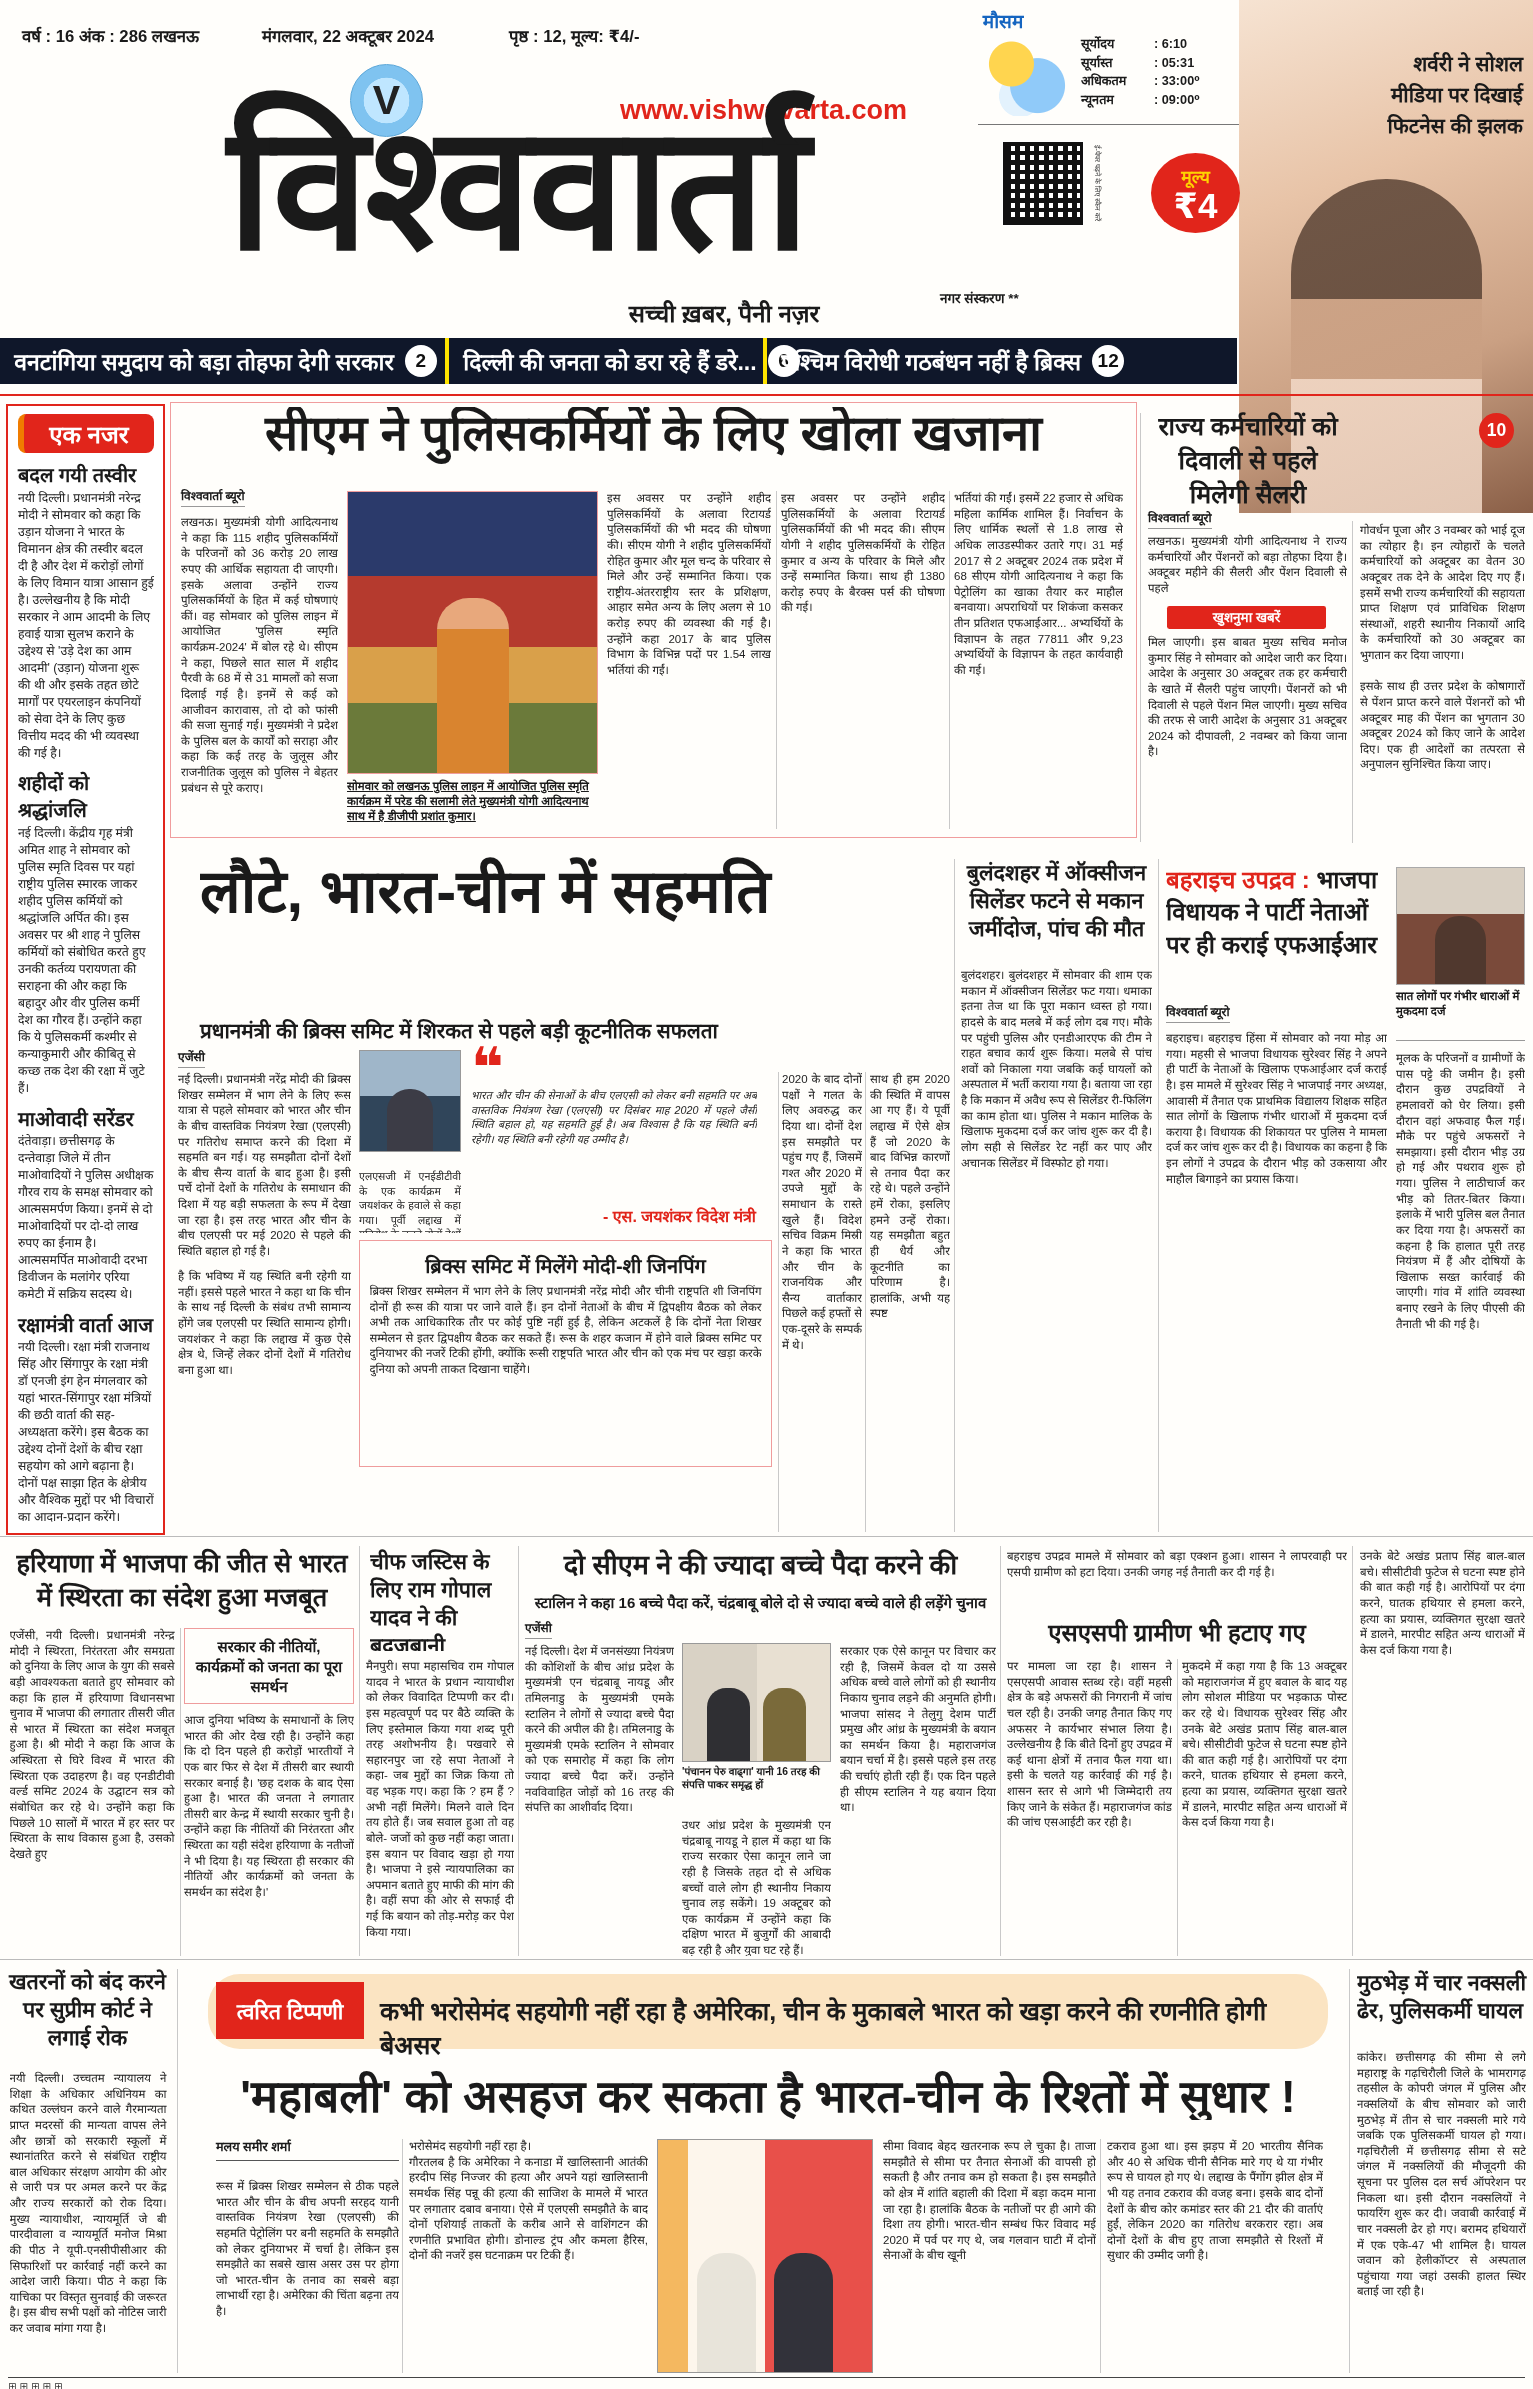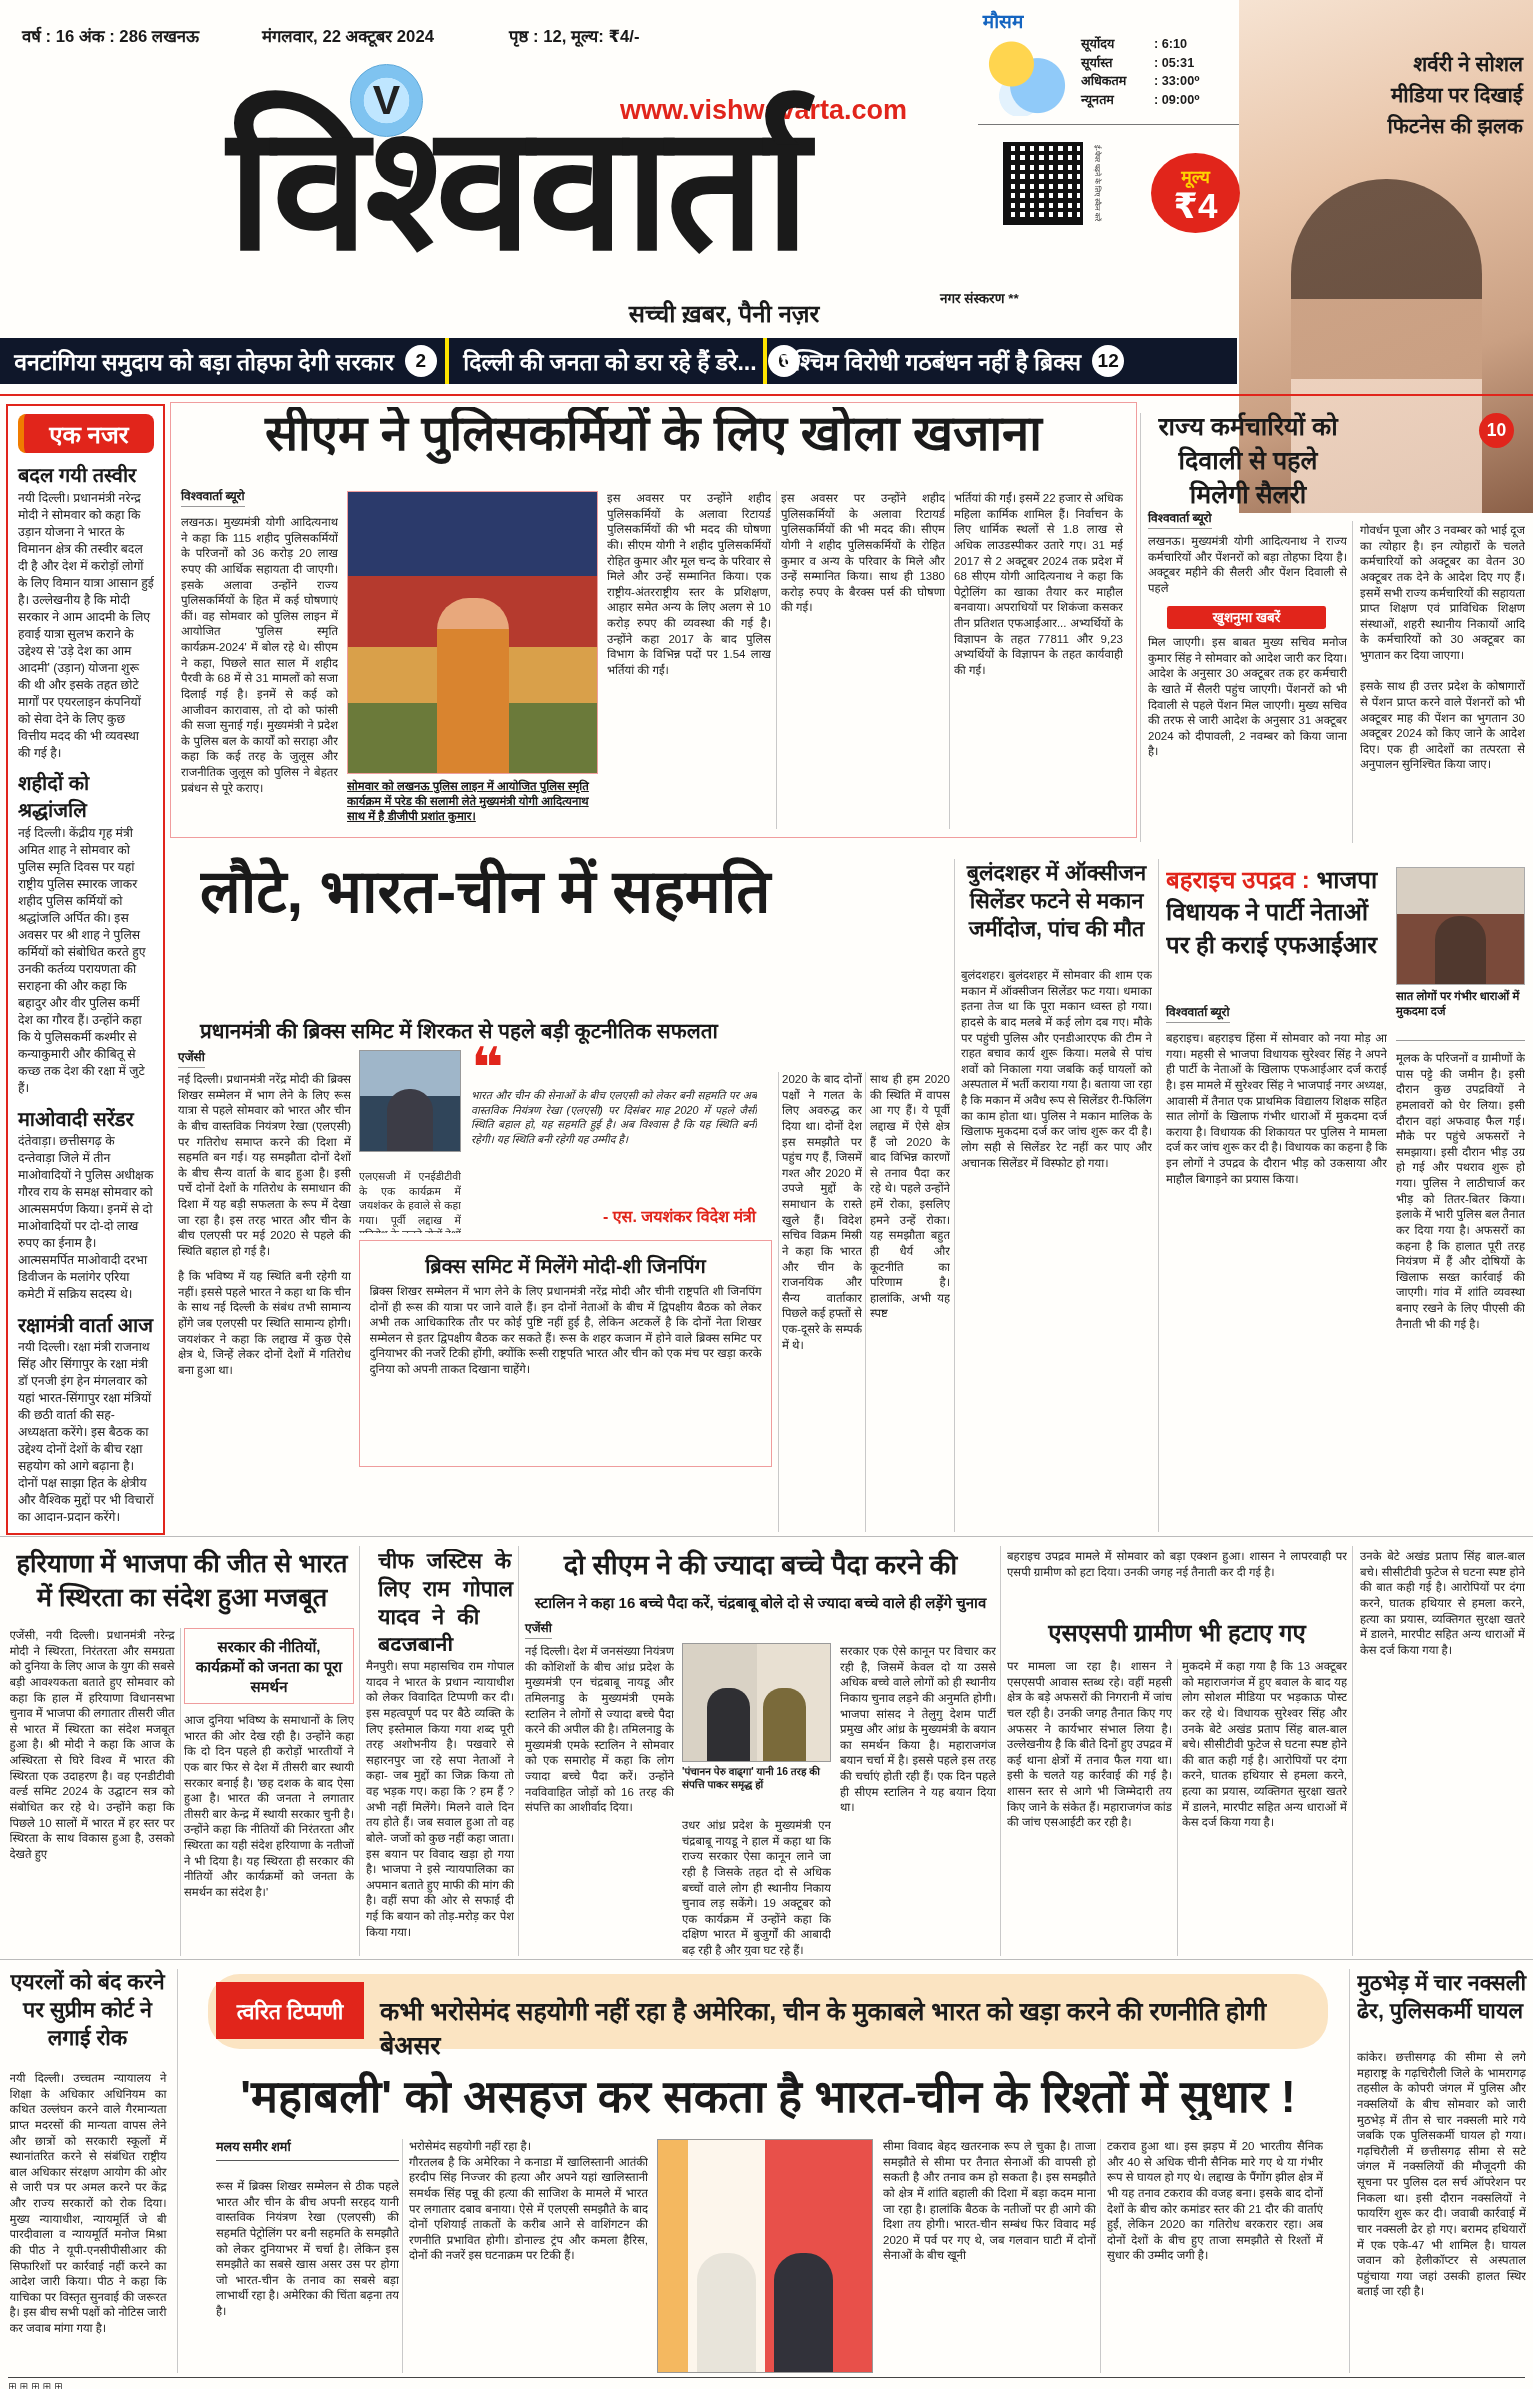--- a/index.html
+++ b/index.html
@@ -222,21 +222,21 @@
   <div class="abs h-b" style="left:8px;top:1546px;width:348px;height:73px;text-align:center;font-size:25.4px;overflow:hidden;">
     <div>हरियाणा में भाजपा की जीत से भारत</div>
     <div>में स्थिरता का संदेश हुआ मजबूत</div>
   </div>
   <div class="abs jtext" style="left:9.5px;top:1628px;width:165px;height:328px;">एजेंसी, नयी दिल्ली। प्रधानमंत्री नरेन्द्र मोदी ने स्थिरता, निरंतरता और समग्रता को दुनिया के लिए आज के युग की सबसे बड़ी आवश्यकता बताते हुए सोमवार को कहा कि हाल में हरियाणा विधानसभा चुनाव में भाजपा की लगातार तीसरी जीत से भारत में स्थिरता का संदेश मजबूत हुआ है। श्री मोदी ने कहा कि आज के अस्थिरता से घिरे विश्व में भारत की स्थिरता एक उदाहरण है। वह एनडीटीवी वर्ल्ड समिट 2024 के उद्घाटन सत्र को संबोधित कर रहे थे। उन्होंने कहा कि पिछले 10 सालों में भारत में हर स्तर पर स्थिरता के साथ विकास हुआ है, उसको देखते हुए</div>
   <div class="abs redbox" style="left:184px;top:1628px;width:170px;height:76px;display:flex;align-items:center;justify-content:center;text-align:center;font-weight:900;font-size:15px;padding:8px;">सरकार की नीतियों, कार्यक्रमों को जनता का पूरा समर्थन</div>
   <div class="abs jtext" style="left:184px;top:1713px;width:170px;height:243px;">आज दुनिया भविष्य के समाधानों के लिए भारत की ओर देख रही है। उन्होंने कहा कि दो दिन पहले ही करोड़ों भारतीयों ने एक बार फिर से देश में तीसरी बार स्थायी सरकार बनाई है। 'छह दशक के बाद ऐसा हुआ है। भारत की जनता ने लगातार तीसरी बार केन्द्र में स्थायी सरकार चुनी है। उन्होंने कहा कि नीतियों की निरंतरता और स्थिरता का यही संदेश हरियाणा के नतीजों ने भी दिया है। यह स्थिरता ही सरकार की नीतियों और कार्यक्रमों को जनता के समर्थन का संदेश है।'</div>
   <div class="abs vsep" style="left:180px;top:1628px;height:328px;"></div>
 
   <div class="abs vsep" style="left:359px;top:1546px;height:410px;"></div>
-  <div class="abs h-mid" style="left:378px;top:1549px;width:148px;height:102px;overflow:hidden;text-align:left;font-family:Liberation Mono, monospace;">चीफ जस्टिस के लिए राम गोपाल यादव ने की बदजुबानी</div>
+  <div class="abs h-mid" style="left:370px;top:1549px;width:148px;height:102px;overflow:hidden;text-align:left;">चीफ जस्टिस के लिए राम गोपाल यादव ने की बदजुबानी</div>
   <div class="abs jtext" style="left:366px;top:1659px;width:148px;height:297px;">मैनपुरी। सपा महासचिव राम गोपाल यादव ने भारत के प्रधान न्यायाधीश को लेकर विवादित टिप्पणी कर दी। इस महत्वपूर्ण पद पर बैठे व्यक्ति के लिए इस्तेमाल किया गया शब्द पूरी तरह अशोभनीय है। पखवारे से सहारनपुर जा रहे सपा नेताओं ने कहा- जब मुद्दों का जिक्र किया तो वह भड़क गए। कहा कि ? हम हैं ? अभी नहीं मिलेंगे। मिलने वाले दिन तय होते हैं। जब सवाल हुआ तो वह बोले- जजों को कुछ नहीं कहा जाता। इस बयान पर विवाद खड़ा हो गया है। भाजपा ने इसे न्यायपालिका का अपमान बताते हुए माफी की मांग की है। वहीं सपा की ओर से सफाई दी गई कि बयान को तोड़-मरोड़ कर पेश किया गया।</div>
 
   <div class="abs vsep" style="left:518px;top:1546px;height:410px;"></div>
   <div class="abs h-b" style="left:525px;top:1547px;width:471px;height:37px;text-align:center;font-size:27px;overflow:hidden;">दो सीएम ने की ज्यादा बच्चे पैदा करने की वकालत</div>
   <div class="abs" style="left:525px;top:1592px;width:471px;text-align:center;font-weight:bold;font-size:15px;">स्टालिन ने कहा 16 बच्चे पैदा करें, चंद्रबाबू बोले दो से ज्यादा बच्चे वाले ही लड़ेंगे चुनाव</div>
   <div class="abs" style="left:525px;top:1619px;"><span class="byline">एजेंसी</span></div>
   <div class="abs jtext" style="left:525px;top:1644px;width:149px;height:312px;">नई दिल्ली। देश में जनसंख्या नियंत्रण की कोशिशों के बीच आंध्र प्रदेश के मुख्यमंत्री एन चंद्रबाबू नायडू और तमिलनाडु के मुख्यमंत्री एमके स्टालिन ने लोगों से ज्यादा बच्चे पैदा करने की अपील की है। तमिलनाडु के मुख्यमंत्री एमके स्टालिन ने सोमवार को एक समारोह में कहा कि लोग ज्यादा बच्चे पैदा करें। उन्होंने नवविवाहित जोड़ों को 16 तरह की संपत्ति का आशीर्वाद दिया।</div>
   <div class="abs photo" style="left:682px;top:1643px;width:149px;height:119px;background:linear-gradient(90deg,#d9d2c5 0 50%,#e8e0d2 50% 100%);border:0.8px solid #999;">
     <div style="display:flex;gap:12.7px;">
         <div style="width:43px;height:73px;background:#2f2f33;border-radius:19px 19px 0 0;"></div>
@@ -252,21 +252,21 @@
   <div class="abs h-b" style="left:1007px;top:1617px;width:340px;text-align:center;font-size:24px;">एसएसपी ग्रामीण भी हटाए गए</div>
   <div class="abs jtext" style="left:1007px;top:1659px;width:165px;height:297px;">पर मामला जा रहा है। शासन ने एसएसपी आवास स्तब्ध रहे। वहीं महसी क्षेत्र के बड़े अफसरों की निगरानी में जांच चल रही है। उनकी जगह तैनात किए गए अफसर ने कार्यभार संभाल लिया है। उल्लेखनीय है कि बीते दिनों हुए उपद्रव में कई थाना क्षेत्रों में तनाव फैल गया था। इसी के चलते यह कार्रवाई की गई है। शासन स्तर से आगे भी जिम्मेदारी तय किए जाने के संकेत हैं। महाराजगंज कांड की जांच एसआईटी कर रही है।</div>
   <div class="abs jtext" style="left:1182px;top:1659px;width:165px;height:297px;">मुकदमे में कहा गया है कि 13 अक्टूबर को महाराजगंज में हुए बवाल के बाद यह लोग सोशल मीडिया पर भड़काऊ पोस्ट कर रहे थे। विधायक सुरेश्वर सिंह और उनके बेटे अखंड प्रताप सिंह बाल-बाल बचे। सीसीटीवी फुटेज से घटना स्पष्ट होने की बात कही गई है। आरोपियों पर दंगा करने, घातक हथियार से हमला करने, हत्या का प्रयास, व्यक्तिगत सुरक्षा खतरे में डालने, मारपीट सहित अन्य धाराओं में केस दर्ज किया गया है।</div>
   <div class="abs vsep" style="left:1177px;top:1659px;height:297px;"></div>
 
   <div class="abs vsep" style="left:1352px;top:1546px;height:410px;"></div>
   <div class="abs jtext" style="left:1360px;top:1549px;width:165px;height:404px;">उनके बेटे अखंड प्रताप सिंह बाल-बाल बचे। सीसीटीवी फुटेज से घटना स्पष्ट होने की बात कही गई है। आरोपियों पर दंगा करने, घातक हथियार से हमला करने, हत्या का प्रयास, व्यक्तिगत सुरक्षा खतरे में डालने, मारपीट सहित अन्य धाराओं में केस दर्ज किया गया है।</div>
 
   <div class="abs" style="left:0;top:1959px;width:1533px;height:0.8px;background:#bbb;"></div>
 
-  <div class="abs h-mid" style="left:8px;top:1969px;width:159px;height:97px;overflow:hidden;">एयरलों को बंद करने पर सुप्रीम कोर्ट ने लगाई रोक</div>
+  <div class="abs h-mid" style="left:8px;top:1969px;width:159px;height:97px;overflow:hidden;">खतरनों को बंद करने पर सुप्रीम कोर्ट ने लगाई रोक</div>
   <div class="abs jtext" style="left:9.5px;top:2071px;width:157px;height:302px;">नयी दिल्ली। उच्चतम न्यायालय ने शिक्षा के अधिकार अधिनियम का कथित उल्लंघन करने वाले गैरमान्यता प्राप्त मदरसों की मान्यता वापस लेने और छात्रों को सरकारी स्कूलों में स्थानांतरित करने से संबंधित राष्ट्रीय बाल अधिकार संरक्षण आयोग की ओर से जारी पत्र पर अमल करने पर केंद्र और राज्य सरकारों को रोक दिया। मुख्य न्यायाधीश, न्यायमूर्ति जे बी पारदीवाला व न्यायमूर्ति मनोज मिश्रा की पीठ ने यूपी-एनसीपीसीआर की सिफारिशों पर कार्रवाई नहीं करने का आदेश जारी किया। पीठ ने कहा कि याचिका पर विस्तृत सुनवाई की जरूरत है। इस बीच सभी पक्षों को नोटिस जारी कर जवाब मांगा गया है।</div>
   <div class="abs vsep" style="left:177px;top:1969px;height:404px;"></div>
 
   <div class="abs banner" style="left:208px;top:1974px;width:1120px;height:75px;"></div>
   <div class="abs qlabel" style="left:216px;top:1982px;width:148px;height:57px;">त्वरित टिप्पणी</div>
   <div class="abs bannertxt" style="left:380px;top:1993px;width:938px;">कभी भरोसेमंद सहयोगी नहीं रहा है अमेरिका, चीन के मुकाबले भारत को खड़ा करने की रणनीति होगी बेअसर</div>
   <div class="abs h-maha" style="left:213px;top:2064px;width:1110px;height:56px;overflow:hidden;">'महाबली' को असहज कर सकता है भारत-चीन के रिश्तों में सुधार !</div>
   <div class="abs authline" style="left:216px;top:2137px;width:183px;">मलय समीर शर्मा</div>
   <div class="abs jtext" style="left:216px;top:2179px;width:183px;height:194px;">रूस में ब्रिक्स शिखर सम्मेलन से ठीक पहले भारत और चीन के बीच अपनी सरहद यानी वास्तविक नियंत्रण रेखा (एलएसी) की सहमति पेट्रोलिंग पर बनी सहमति के समझौते को लेकर दुनियाभर में चर्चा है। लेकिन इस समझौते का सबसे खास असर उस पर होगा जो भारत-चीन के तनाव का सबसे बड़ा लाभार्थी रहा है। अमेरिका की चिंता बढ़ना तय है।</div>
   <div class="abs jtext" style="left:409px;top:2139px;width:239px;height:234px;white-space:pre-line;">भरोसेमंद सहयोगी नहीं रहा है।

